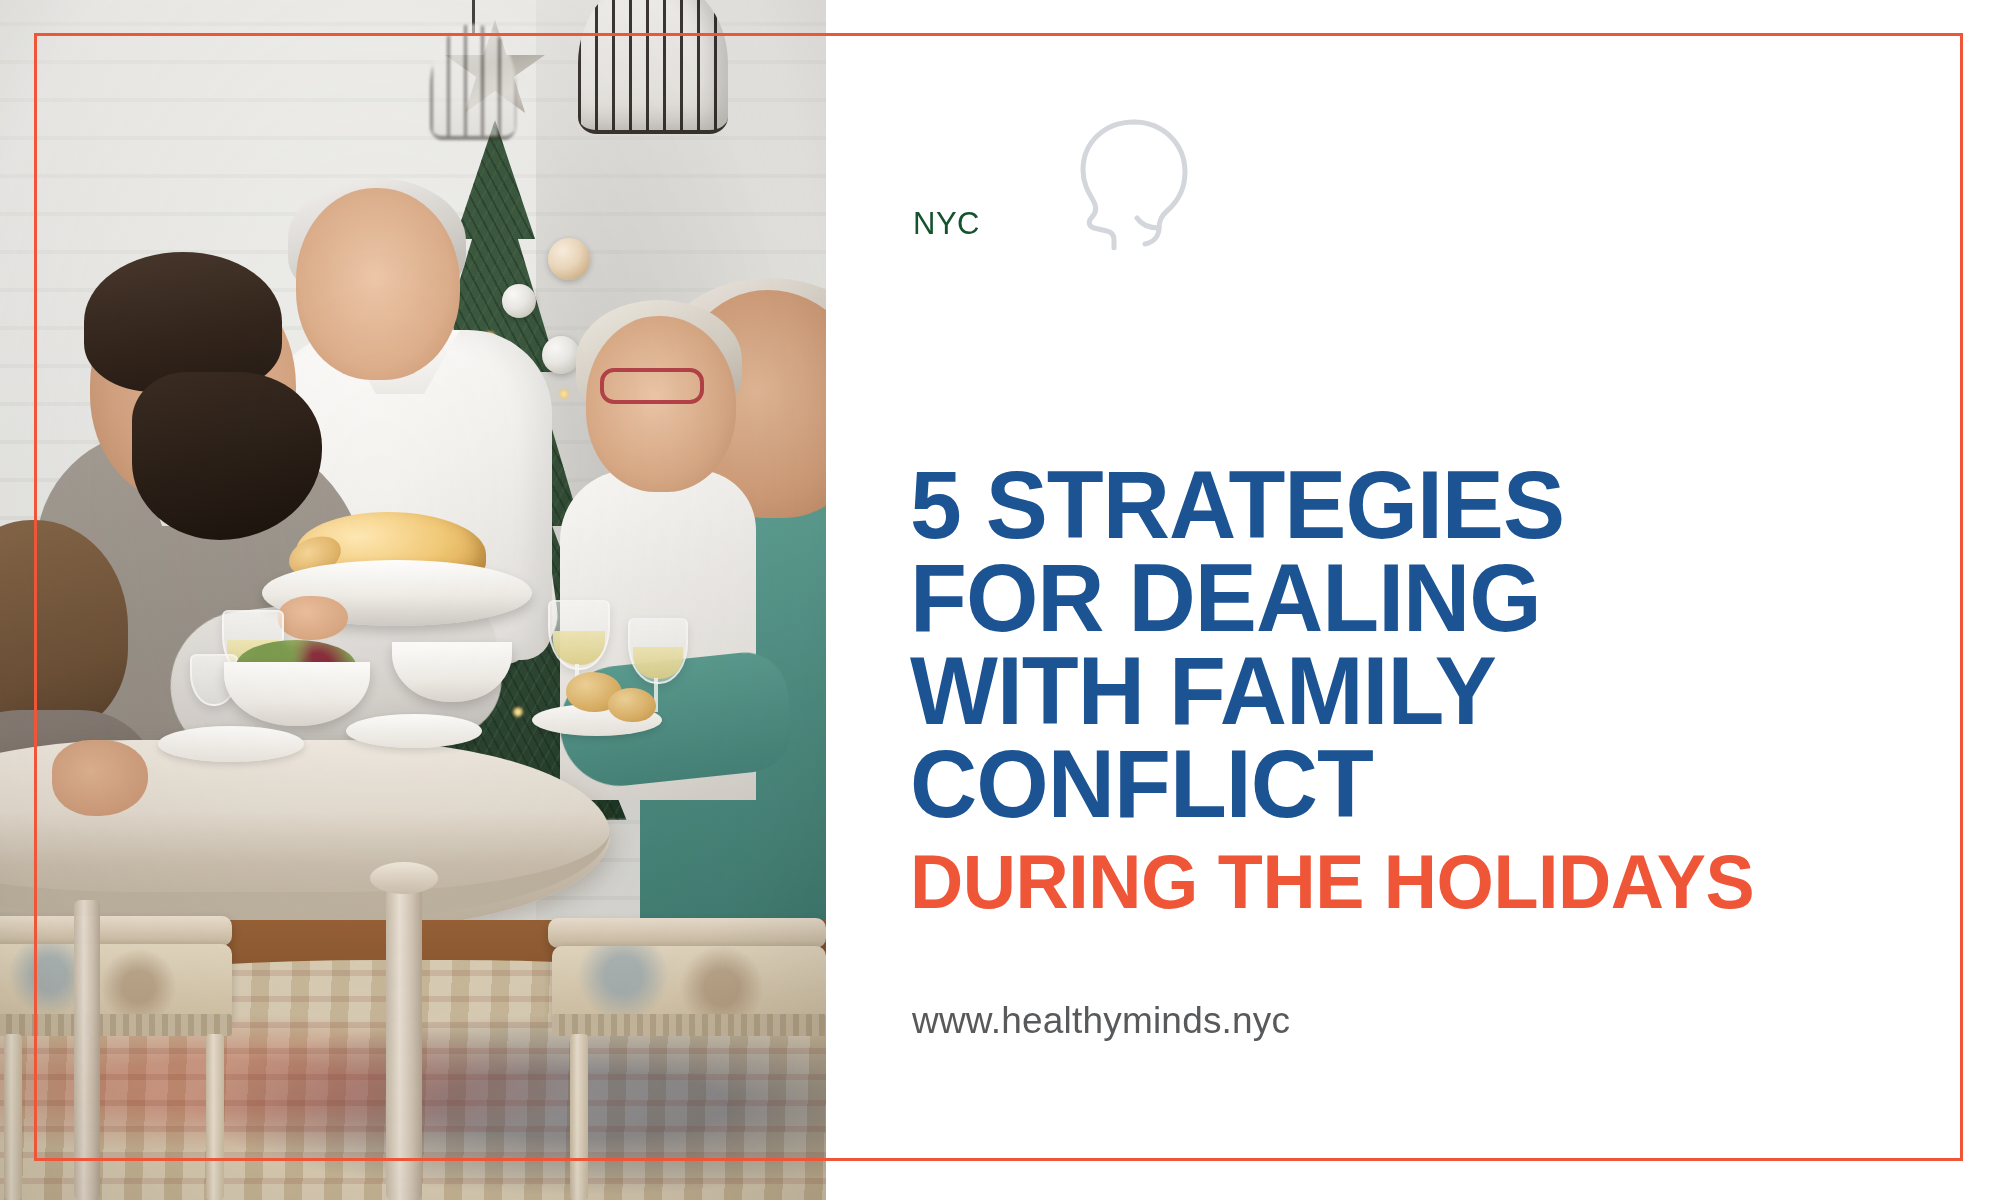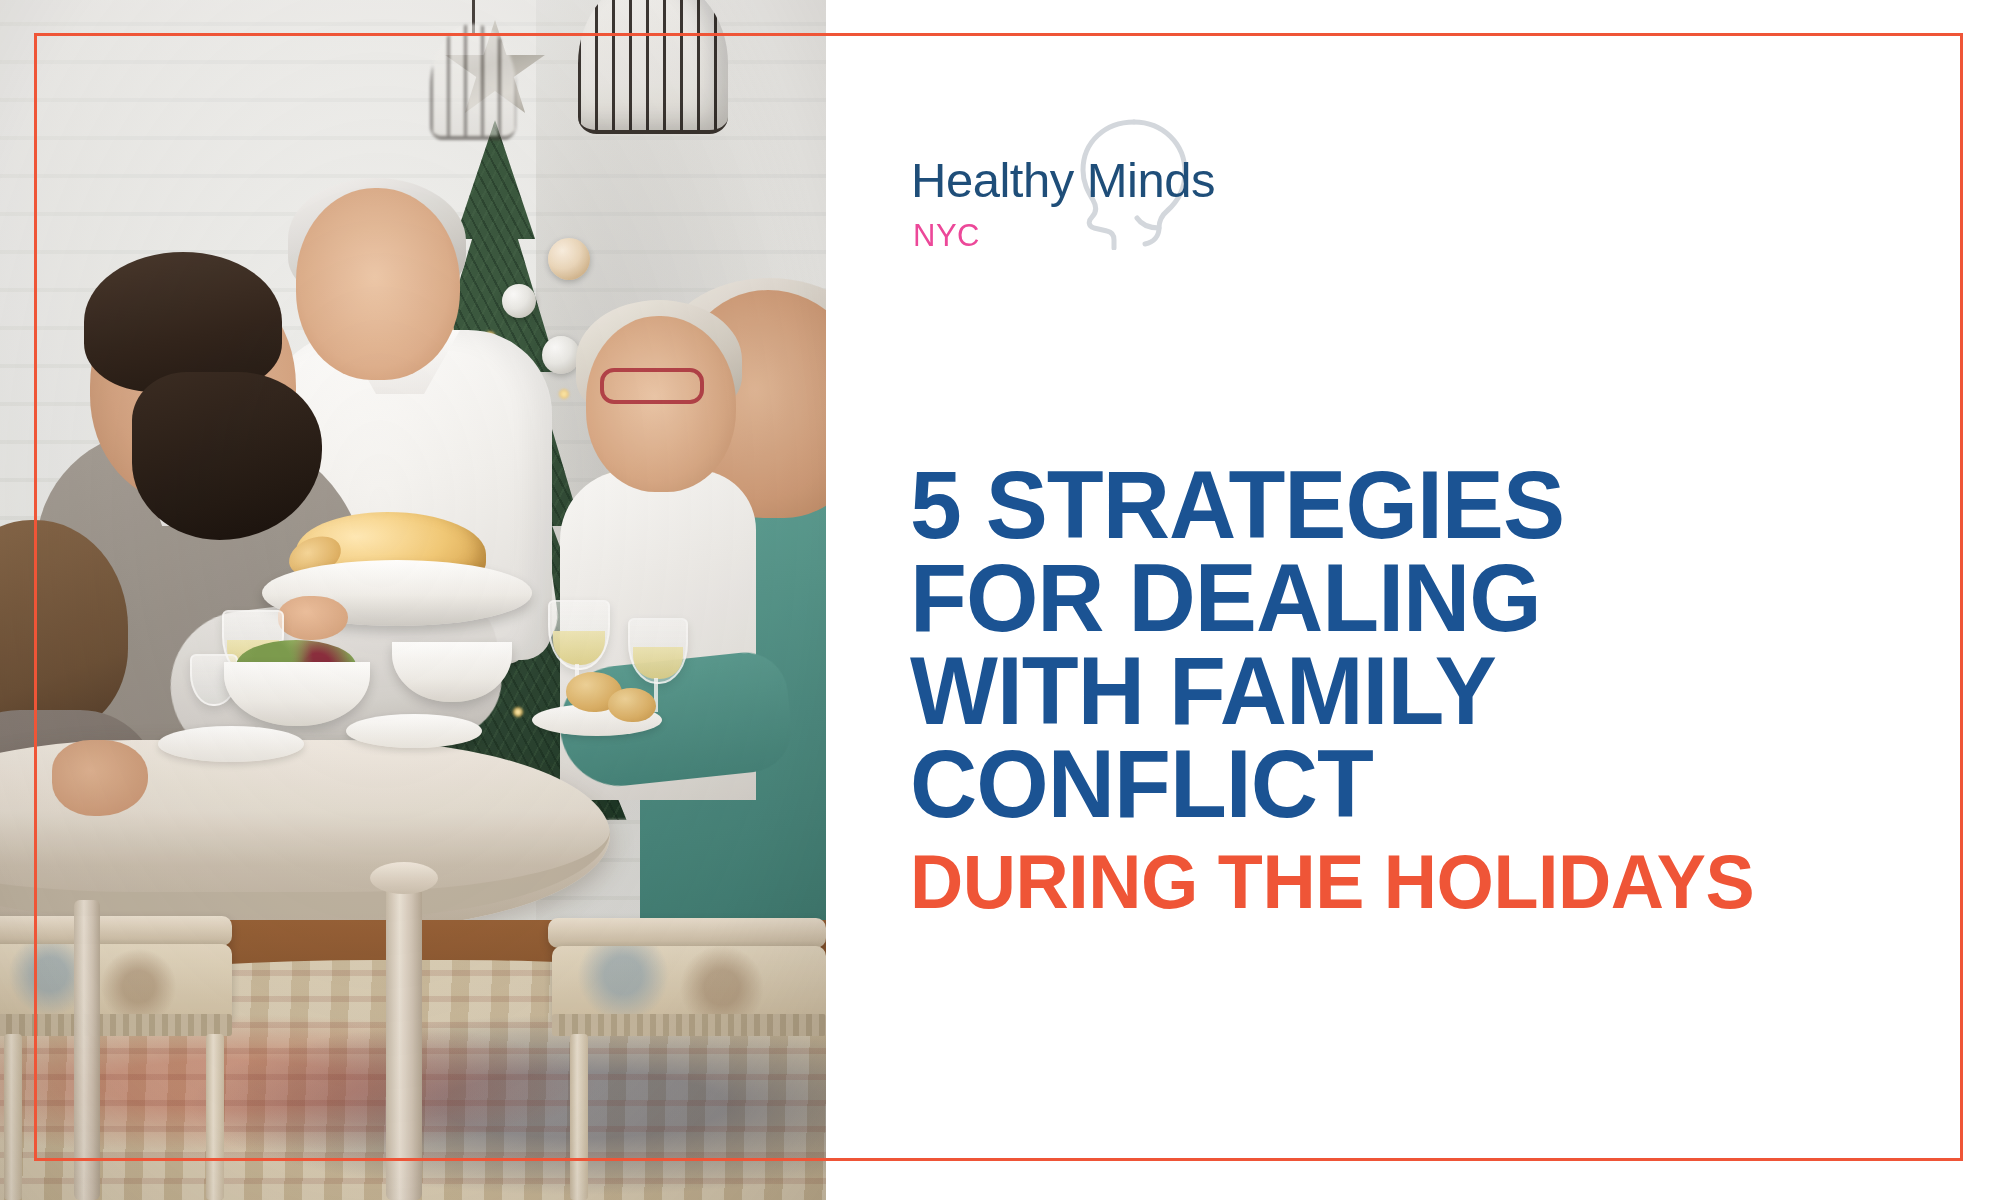--- a/index.html
+++ b/index.html
@@ -511,22 +511,21 @@
     white-space: nowrap;
   }
   .logo-sub {
     position: absolute;
     left: 2px;
     top: 76px;
     font-family: "Liberation Sans", sans-serif;
     font-size: 31px;
     font-weight: 400;
     letter-spacing: 0.5px;
-    color: #ec4899;
-    margin-top: 12px;
+    color: #14532d;
   }
 
   .eyebrow {
     position: absolute;
     left: 86px;
     top: 404px;
     font-size: 38px;
     font-weight: 400;
     letter-spacing: 2.2px;
     color: #EF5537;
@@ -701,30 +700,30 @@
   </div>
 
   <div class="content">
 
     <div class="logo">
       <svg class="logo-head-svg" viewBox="0 0 138 132">
         <path d="M63 4 C34 4 12 24 12 52 C12 66 18 75 22 82 C26 89 25 95 21 99 C17 103 17 108 23 110 L36 113 C41 114 43 117 43 122 L43 130" fill="none" stroke="#D3D7DC" stroke-width="5" stroke-linecap="round" stroke-linejoin="round"></path>
         <path d="M63 4 C92 4 114 26 114 54 C114 74 104 86 96 93 C90 98 88 103 88 110 C88 118 83 124 74 126" fill="none" stroke="#D3D7DC" stroke-width="5" stroke-linecap="round" stroke-linejoin="round"></path>
         <path d="M88 110 C78 110 70 106 66 100" fill="none" stroke="#D3D7DC" stroke-width="5" stroke-linecap="round"></path>
       </svg>
-      <div class="logo-word">Healthy Minds</div>
       <div class="logo-sub">NYC</div>
     </div>
 
 
     <div class="headline">
       <span class="line">5 STRATEGIES</span>
       <span class="line">FOR DEALING</span>
       <span class="line">WITH FAMILY</span>
       <span class="line">CONFLICT</span>
       <span class="line accent">DURING THE HOLIDAYS</span>
     </div>
 
+    <div class="url">www.healthyminds.nyc</div>
   </div>
 
   <div class="frame"></div>
 
 </div>
 
 </body></html>

